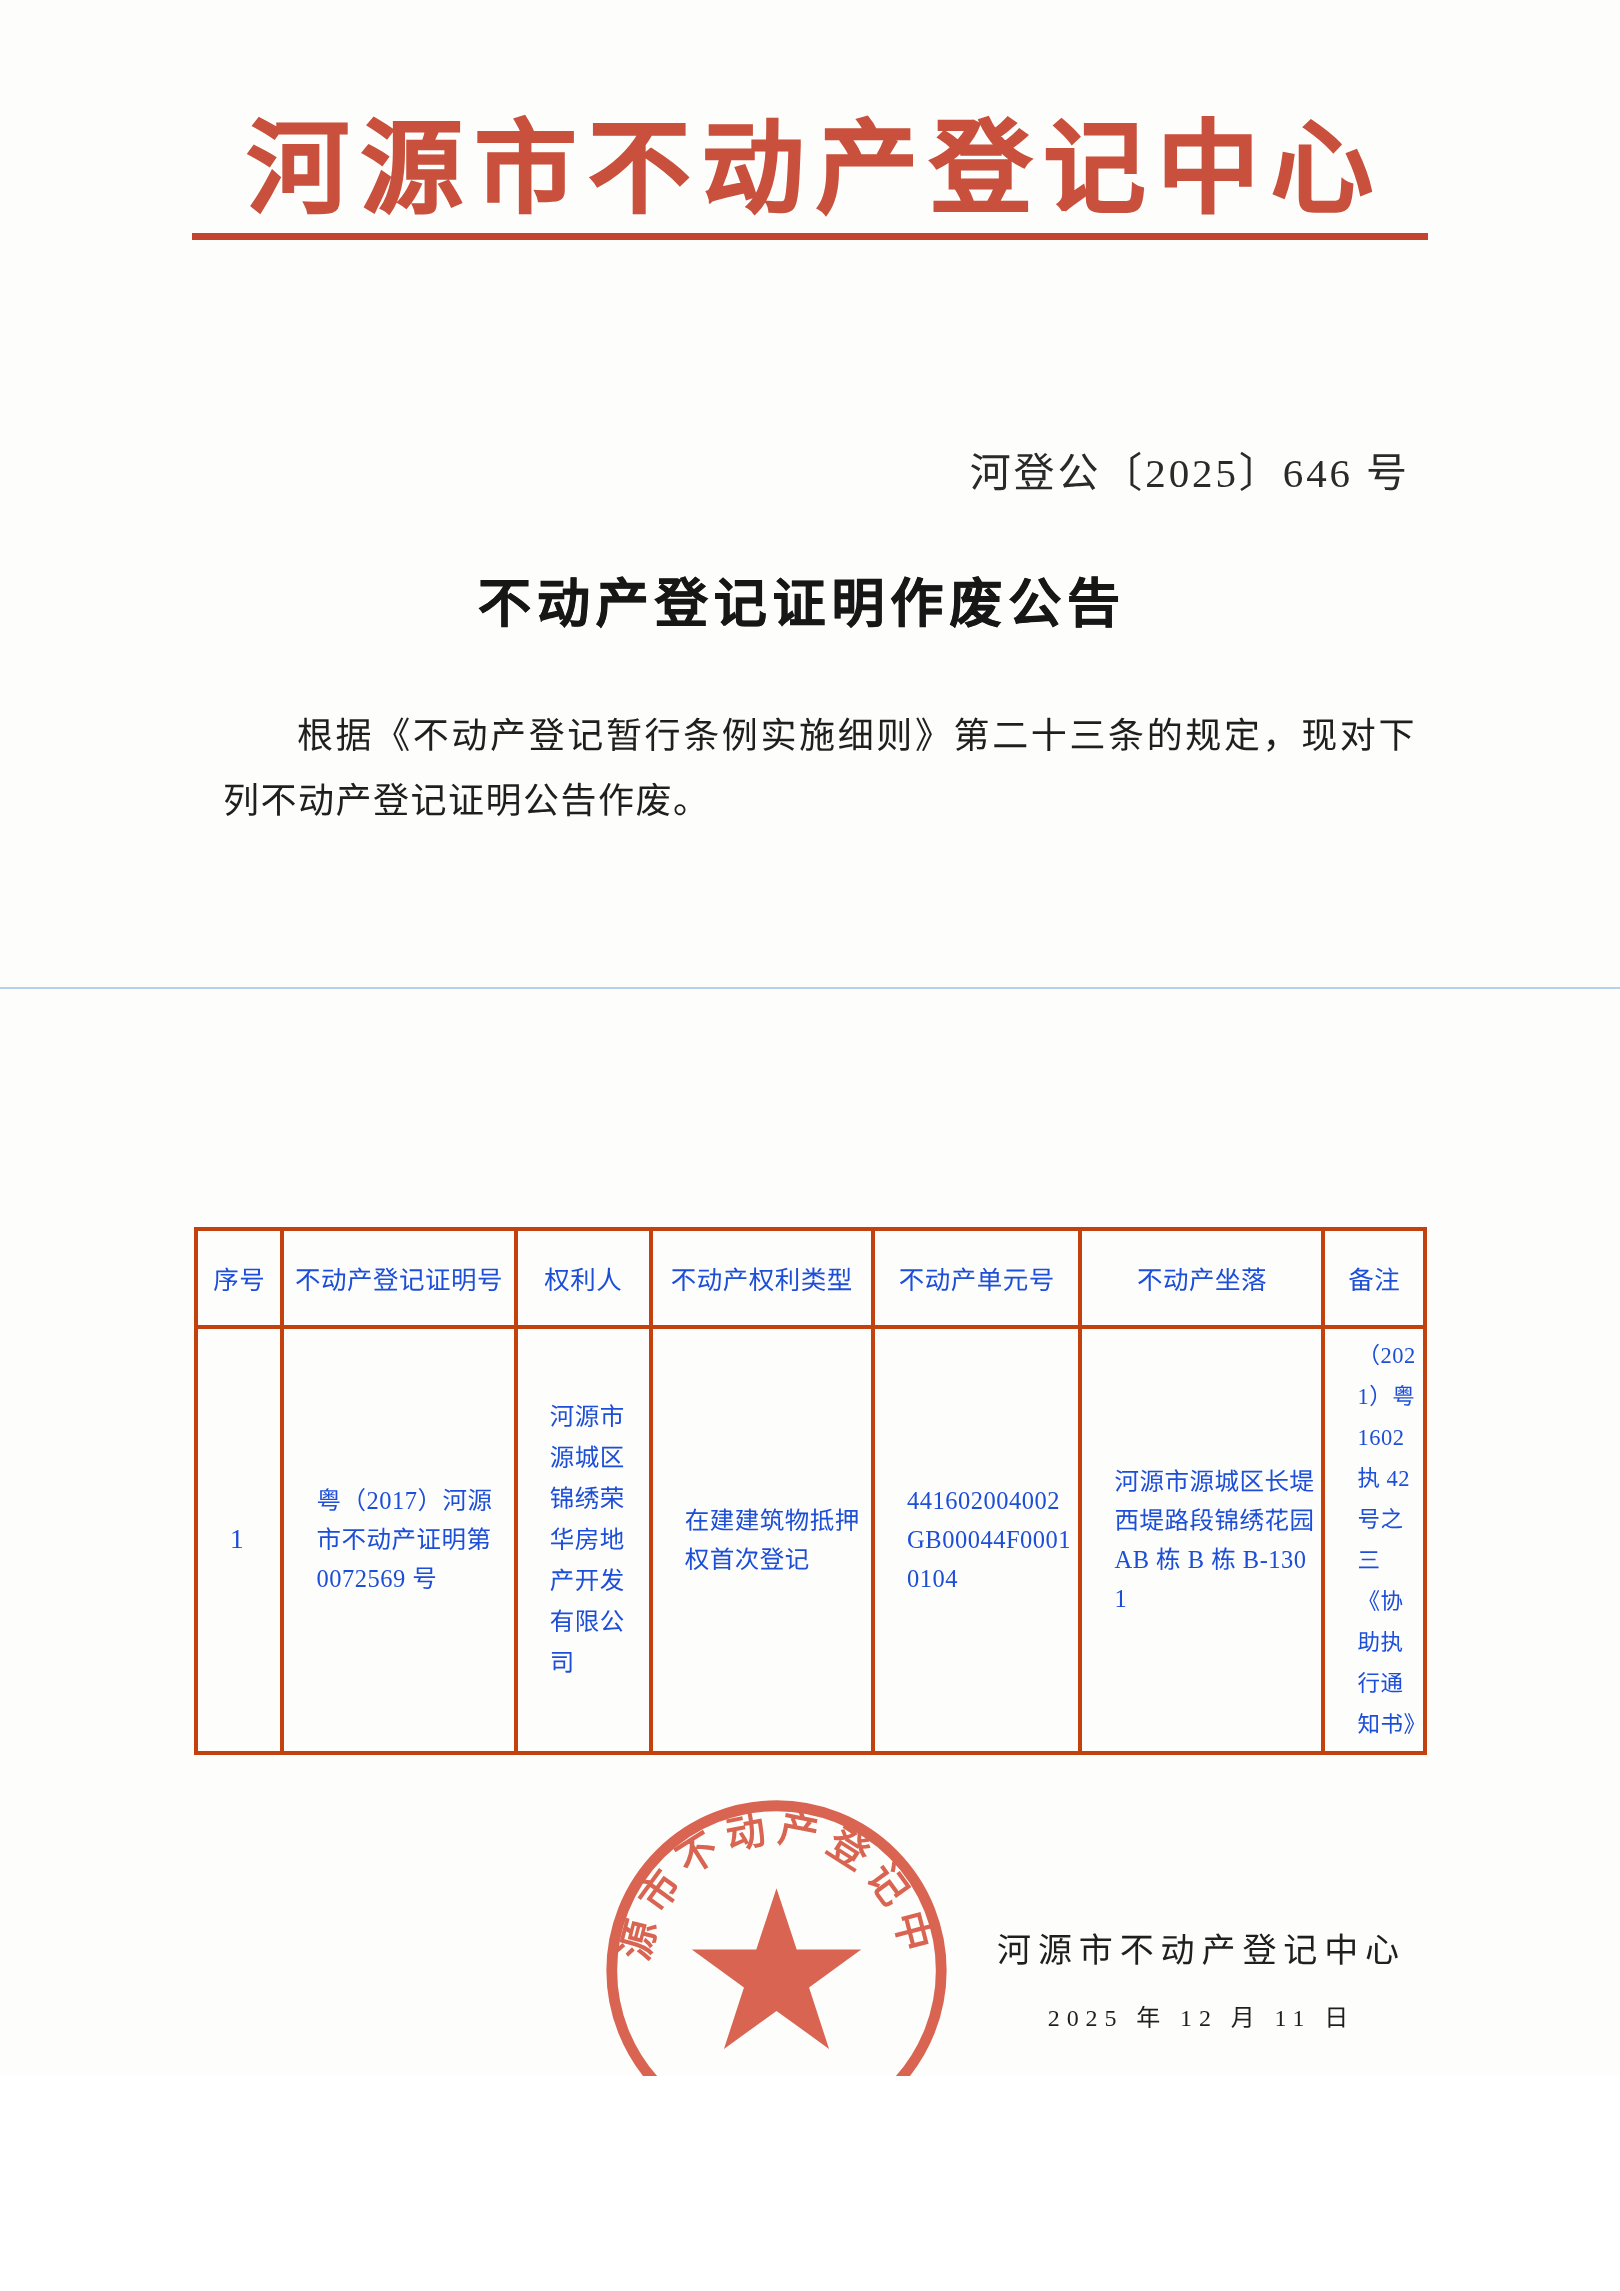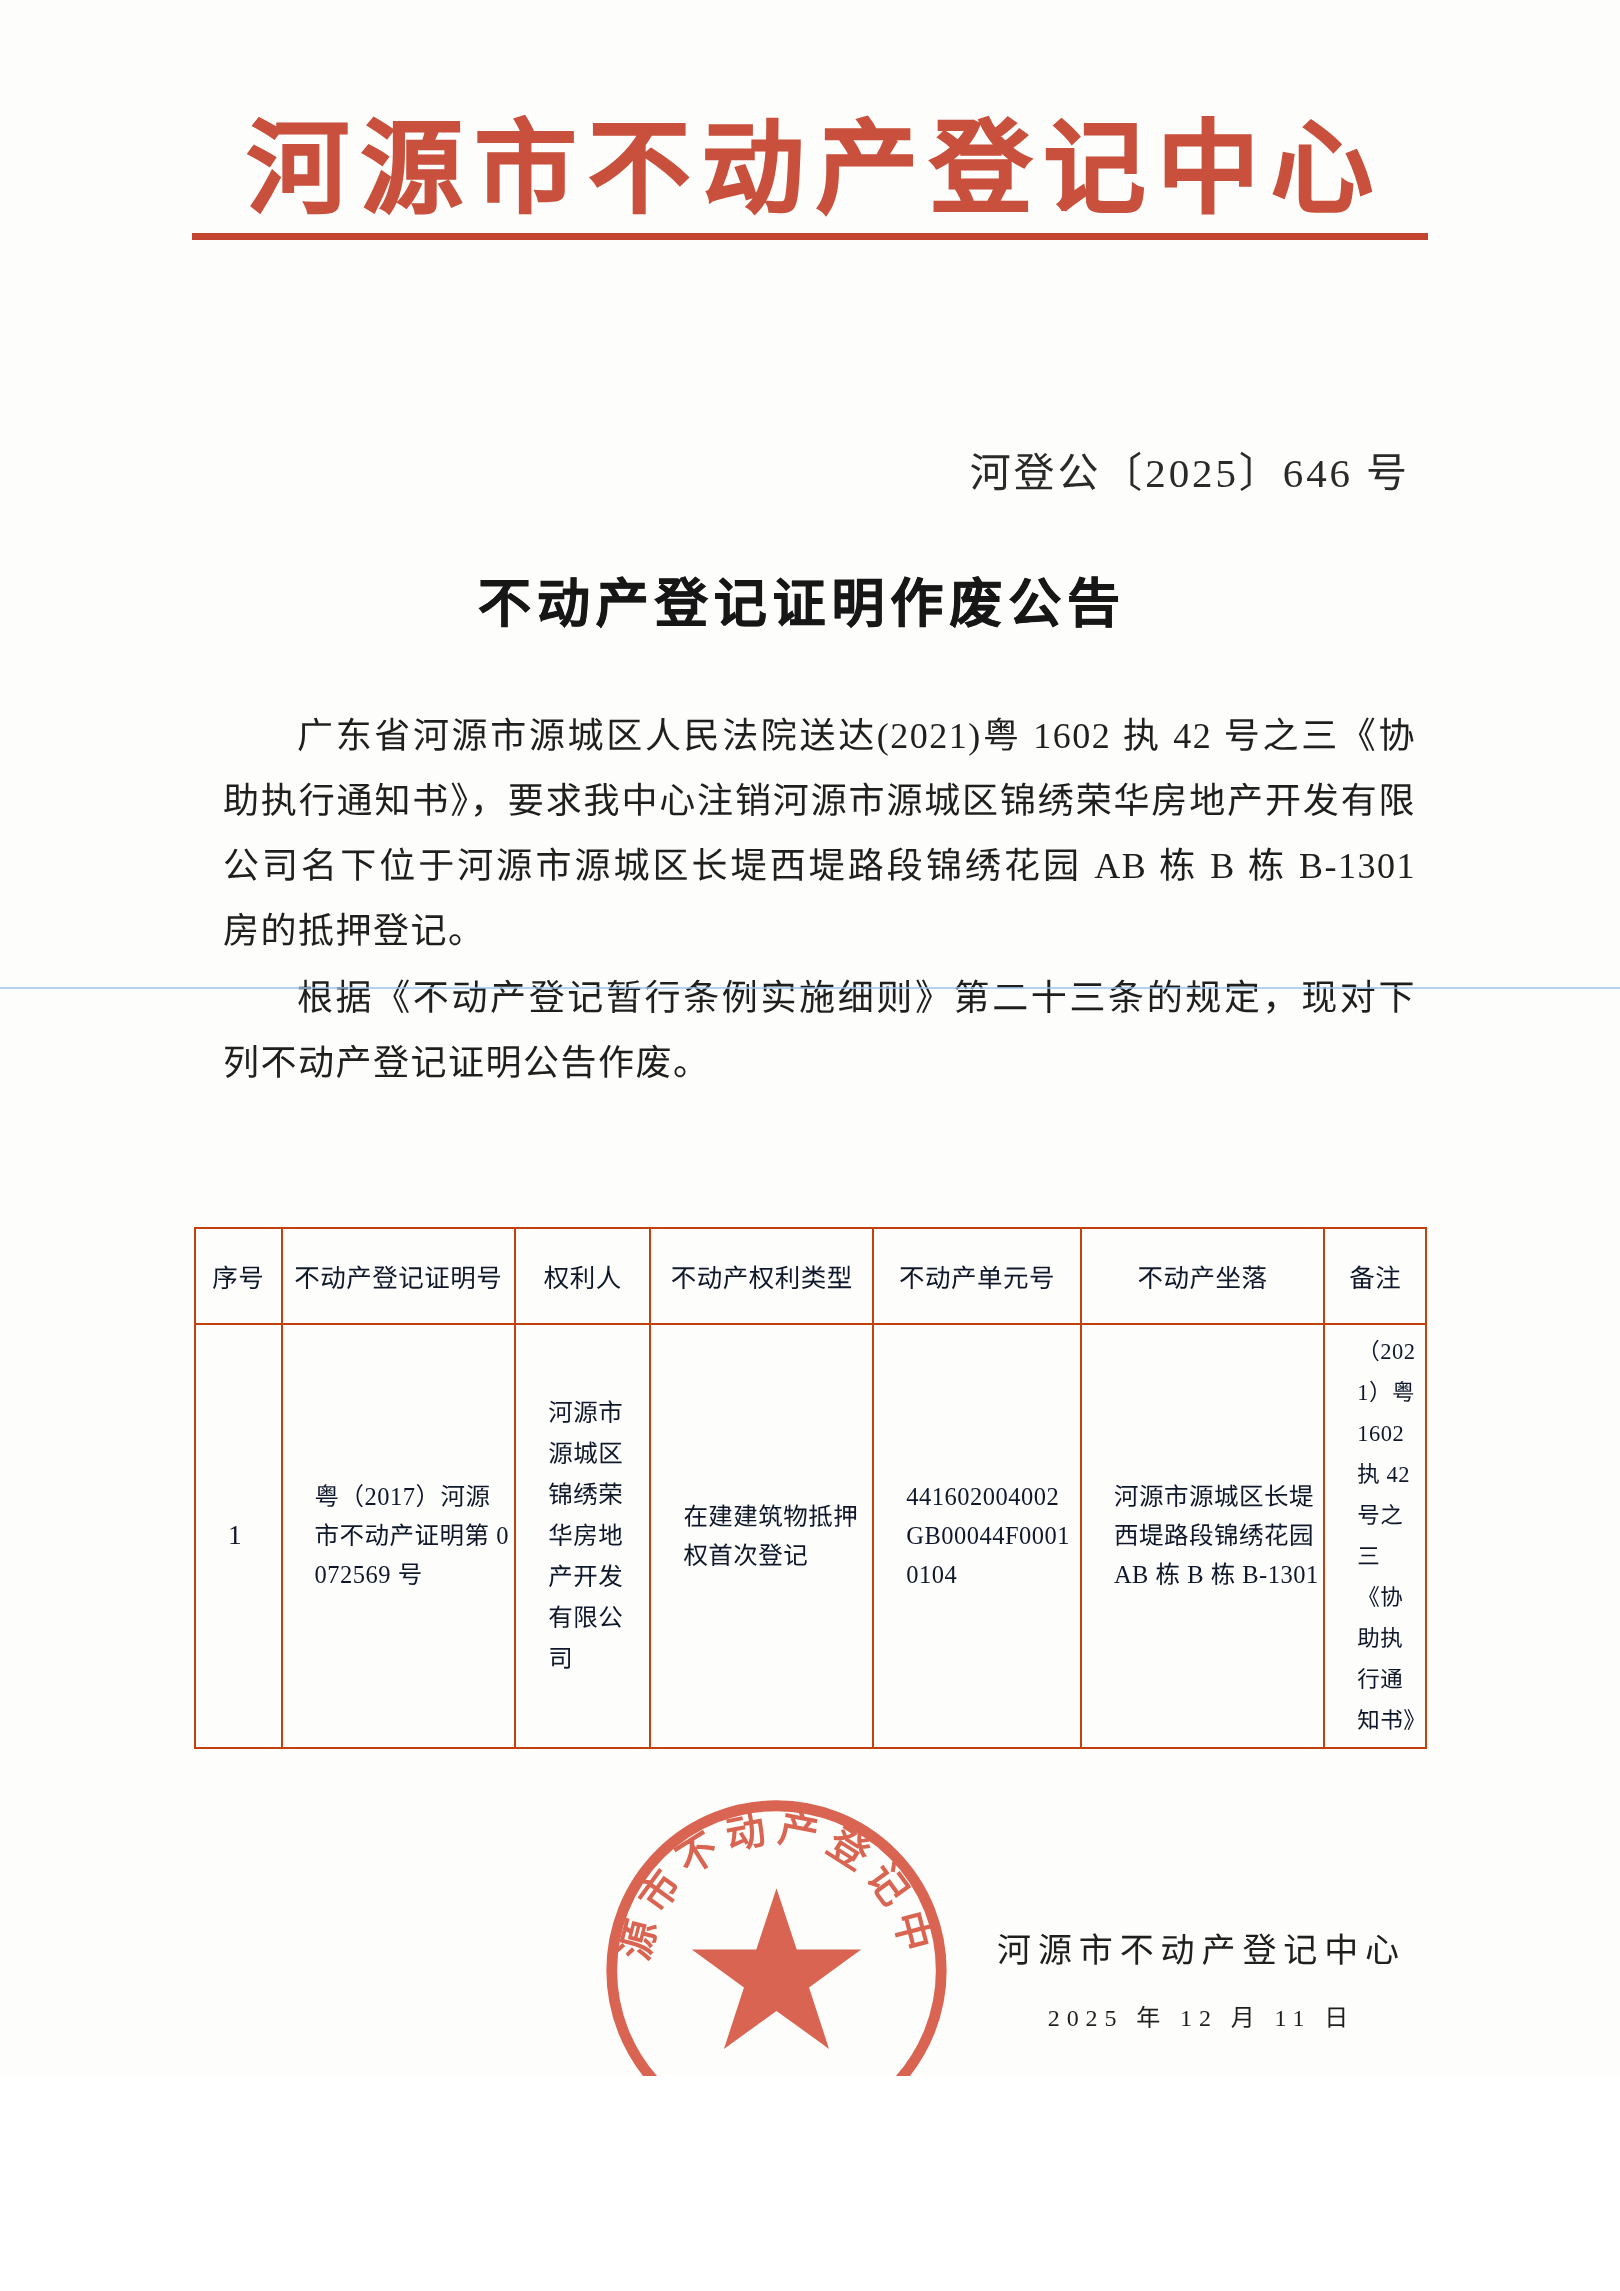--- a/index.html
+++ b/index.html
@@ -96,23 +96,23 @@
   .reg-table {
     position: absolute;
     left: 194px;
     top: 1227px;
     width: 1233px;
     border-collapse: collapse;
     table-layout: fixed;
   }
   .reg-table th,
   .reg-table td {
-    border: 2px solid #c2410c;
+    border: 4px solid #c2410c;
     vertical-align: middle;
-    color: #0f172a;
+    color: #1d4ed8;
     padding: 5.9px 3.9px;
   }
   .reg-table th {
     font-weight: normal;
     font-size: 25.5px;
     height: 82px;
     letter-spacing: 0.5px;
   }
   .reg-table td {
     font-size: 24.5px;
@@ -192,21 +192,20 @@
   <div class="masthead">
     <div class="masthead-title">河源市不动产登记中心</div>
   </div>
   <div class="masthead-rule"></div>
 
   <div class="doc-number">河登公〔2025〕646 号</div>
 
   <div class="doc-title">不动产登记证明作废公告</div>
 
   <div class="body-block">
-    <p class="body-para">广东省河源市源城区人民法院送达(2021)粤 1602 执 42 号之三《协助执行通知书》，要求我中心注销河源市源城区锦绣荣华房地产开发有限公司名下位于河源市源城区长堤西堤路段锦绣花园 AB 栋 B 栋 B-1301 房的抵押登记。</p>
     <p class="body-para">根据《不动产登记暂行条例实施细则》第二十三条的规定，现对下列不动产登记证明公告作废。</p>
   </div>
 
   <div class="scan-line"></div>
 
   <table class="reg-table">
     <colgroup>
       <col class="col-idx">
         <col class="col-cert">
         <col class="col-owner">

